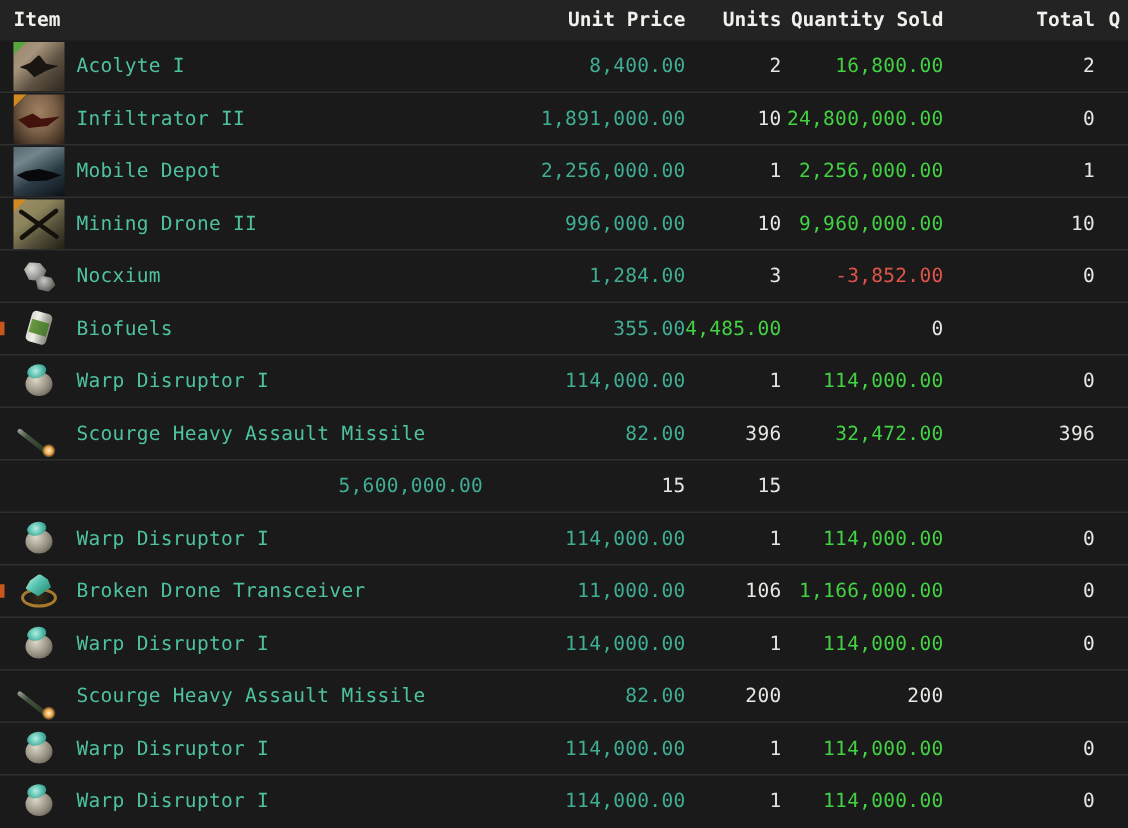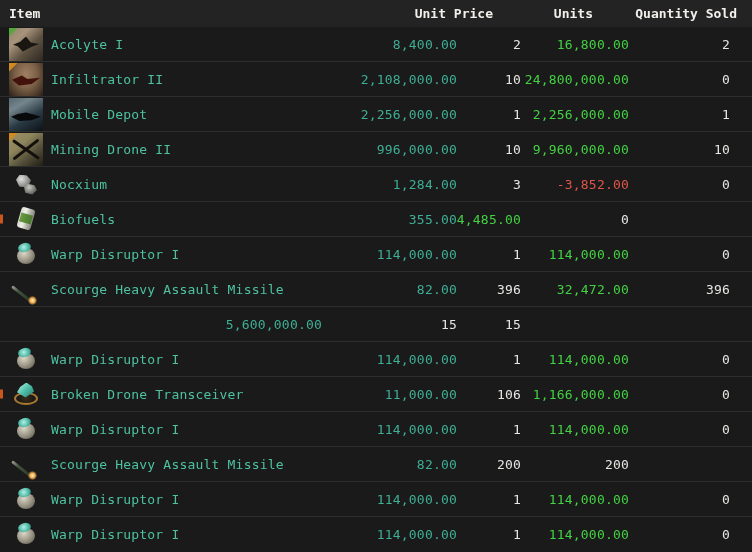--- a/index.html
+++ b/index.html
@@ -12,21 +12,20 @@
   .app { width:752px; height:552px; overflow:hidden; }
 
   
   .thead {
     display:grid;
     grid-template-columns:322px 135px 64px 108px 101px 22px;
     height:26px;
     background:var(--header-bg,#232323);
     color:var(--header-text,#f2f0ec);
     font-weight:bold;
-    gap:36px;
   }
   .th { display:flex; align-items:center; overflow:hidden; white-space:nowrap; }
   .th-item { padding-left:9px; }
   .th.num { justify-content:flex-end; }
   .th-q { padding-left:9px; }
 
   
   .tr {
     display:grid;
     grid-template-columns:322px 135px 64px 108px 101px 22px;
@@ -136,21 +135,21 @@
   </div>
 
   <div class="tr">
     <div class="td td-item">
 
       <span class="icon ic-infiltrator-ship">
             <i class="corner orange"></i>
           </span>
       <span class="c-name">Infiltrator II</span>
     </div>
-    <div class="td num c-price">2,108,000.00</div>
+    <div class="td num c-price">1,891,000.00</div>
     <div class="td num c-units">10</div>
     <div class="td num c-total">24,800,000.00</div>
     <div class="td num c-sold">0</div>
     <div class="td c-q"></div>
   </div>
 
   <div class="tr">
     <div class="td td-item">
 
       <span class="icon ic-mobile-depot"></span>

